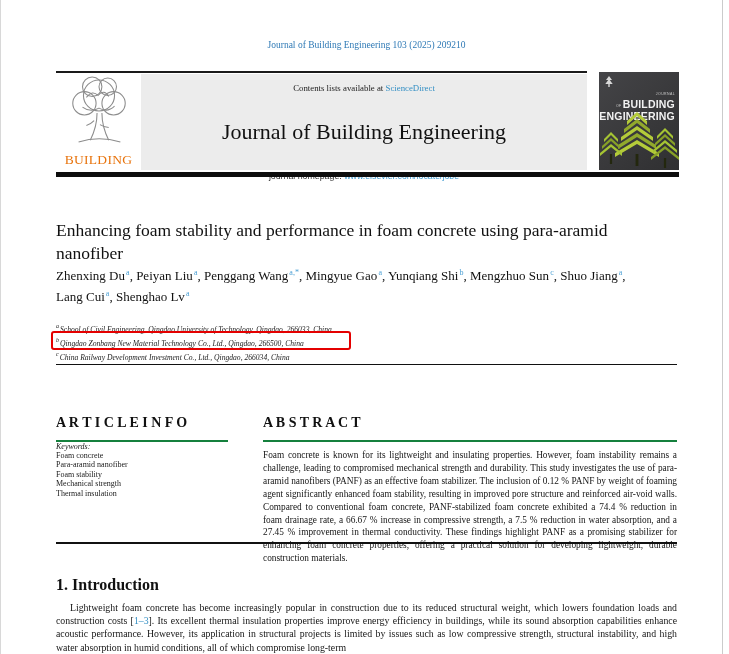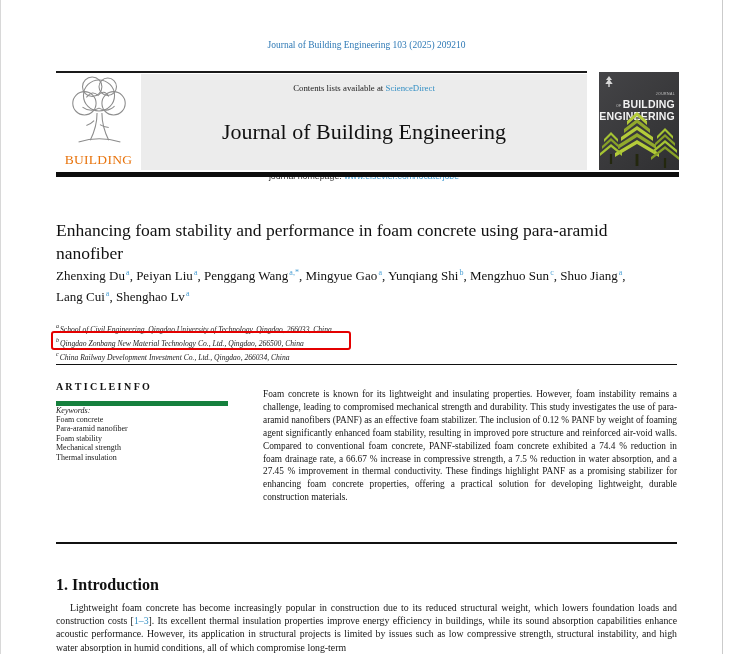--- a/index.html
+++ b/index.html
@@ -96,22 +96,22 @@
   
   .info-box {
     position: absolute; left: 55px; top: 364px; width: 621px;
     border-top: 1.3px solid #111;
     padding-top: 16px;
     display: flex;
   }
   .info-col { width: 172px; margin-right: 35px; flex: none; }
   .abs-col  { flex: 1; }
   .sec-head {
-    font-size: 10px; font-weight: bold; color: #111;
-    border-bottom: 5px solid #15803d; padding-bottom: 9px;
+    font-size: 14px; font-weight: bold; color: #111;
+    border-bottom: 2px solid #15803d; padding-bottom: 9px; margin-top: 34px;
   }
   .keywords-label { font-style: italic; font-size: 8px; }
   .keyword { font-size: 8px; line-height: 9.4px; }
   .abs-text {
     margin-top: 7px; font-size: 9.3px; line-height: 12.9px;
     text-align: justify; color: #141414;
   }
   .rule-bottom {
     position: absolute; left: 55px; top: 542px; width: 621px; height: 1.8px;
     background: #111;
@@ -227,20 +227,21 @@
     <div class="info-col">
       <div class="sec-head">A R T I C L E  I N F O</div>
       <div class="keywords-label">Keywords:</div>
       <div class="keyword">Foam concrete</div>
       <div class="keyword">Para-aramid nanofiber</div>
       <div class="keyword">Foam stability</div>
       <div class="keyword">Mechanical strength</div>
       <div class="keyword">Thermal insulation</div>
     </div>
     <div class="abs-col">
+      <div class="sec-head">A B S T R A C T</div>
       <div class="abs-text">Foam concrete is known for its lightweight and insulating properties. However, foam instability remains a challenge, leading to compromised mechanical strength and durability. This study investigates the use of para-aramid nanofibers (PANF) as an effective foam stabilizer. The inclusion of 0.12 % PANF by weight of foaming agent significantly enhanced foam stability, resulting in improved pore structure and reinforced air-void walls. Compared to conventional foam concrete, PANF-stabilized foam concrete exhibited a 74.4 % reduction in foam drainage rate, a 66.67 % increase in compressive strength, a 7.5 % reduction in water absorption, and a 27.45 % improvement in thermal conductivity. These findings highlight PANF as a promising stabilizer for enhancing foam concrete properties, offering a practical solution for developing lightweight, durable construction materials.</div>
     </div>
   </div>
   <div class="rule-bottom"></div>
 
   <div class="intro-head">1. Introduction</div>
   <div class="intro-para">
     <span>Lightweight foam concrete has become increasingly popular in construction due to its reduced structural weight, which lowers foundation loads and construction costs [</span><span class="ref-link">1–3</span><span>]. Its excellent thermal insulation properties improve energy efficiency in buildings, while its sound absorption capabilities enhance acoustic performance. However, its application in structural projects is limited by issues such as low compressive strength, structural instability, and high water absorption in humid conditions, all of which compromise long-term</span>
   </div>
 </div>

